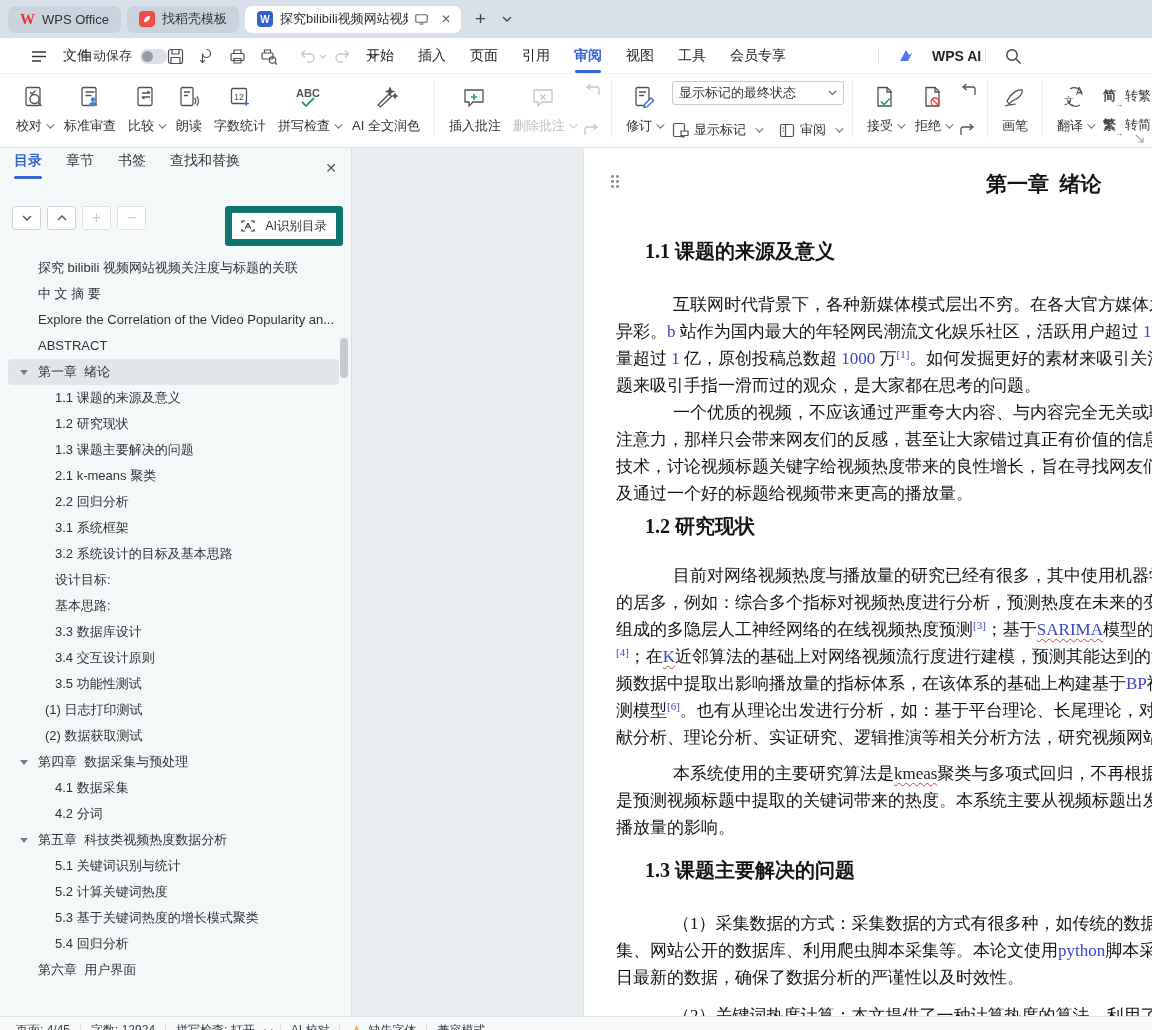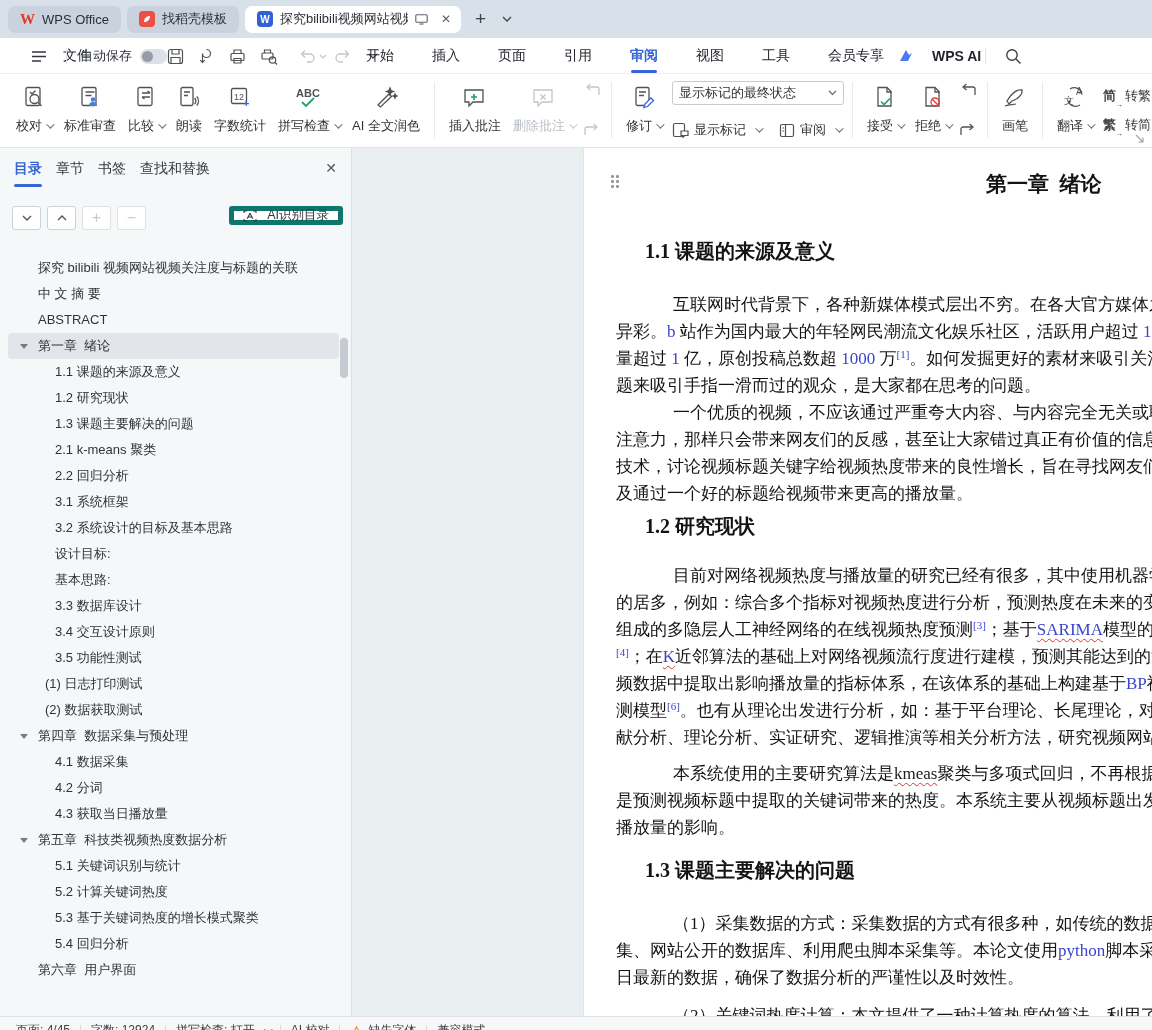--- a/index.html
+++ b/index.html
@@ -65,21 +65,21 @@
   .sidebar{position:absolute;left:0;top:148px;width:352px;height:868px;background:#f5f8f9;
            border-right:1px solid #dbdfe2;box-sizing:border-box;overflow:hidden}
   .stab{font-size:14px;color:#33373d}
   .stab.active{color:#3765d6;font-weight:700;position:relative}
   .stab.active::after{content:"";position:absolute;left:0;right:0;bottom:-9px;height:3px;
                       background:#3765d6;border-radius:2px}
   .sclose{position:absolute;right:14px;top:12px;color:#555;font-size:14px}
   .ctrlbtn{width:27px;height:22px;border:1px solid #ccd2d8;border-radius:3px;background:#fff;
            display:flex;align-items:center;justify-content:center;margin-right:6px;color:#555}
   .ctrlbtn.dis{color:#c3c9cf;border-color:#dde2e6}
-  .aibtn{position:absolute;right:8px;top:58px;height:19px;border:5px solid #0f766e;border-radius:3px;
+  .aibtn{position:absolute;right:8px;top:58px;height:40px;border:7px solid #0f766e;border-radius:3px;
          background:#fff;display:flex;align-items:center;gap:10px;font-size:12.5px;color:#33373d;
          padding:0 9px;box-sizing:border-box}
   .toc{position:absolute;left:0;top:107px;right:10px;bottom:0;overflow:hidden}
   .trow{height:26px;line-height:26px;font-size:13px;color:#2f3338;position:relative;white-space:pre}
   .trow.l0{padding-left:38px}.trow.l1{padding-left:55px}.trow.lp{padding-left:45px}
   .trow .tri{position:absolute;left:20px;top:11px;width:0;height:0;
              border-left:4px solid transparent;border-right:4px solid transparent;
              border-top:5px solid #757b82}
   .trow.selected{background:#e2e6ea;border-radius:4px;margin-left:8px;margin-right:2px;padding-left:30px}
   .trow.selected .tri{left:12px}
@@ -200,21 +200,21 @@
     <span class="mico dis">
       <svg width="17" height="15" viewBox="0 0 17 15" fill="none" stroke="currentColor" stroke-width="1.3">
         <path d="M14 5 h-8 a4 4 0 0 0 0 8 h3"></path>
           <path d="M11 1.5 L14.5 5 L11 8.5"></path>
         </svg>
     </span>
     <svg width="10" height="6" viewBox="0 0 10 6" style="margin-left:10px">
       <path d="M1 1 L5 5 L9 1" fill="none" stroke="#444" stroke-width="1.3"></path>
       </svg>
   </div>
-  <div class="mb" style="left:366px;gap:38px">
+  <div class="mb" style="left:366px;gap:24px">
     <span class="menu-item">开始</span>
     <span class="menu-item">插入</span>
     <span class="menu-item">页面</span>
     <span class="menu-item">引用</span>
     <span class="menu-item active">审阅</span>
     <span class="menu-item">视图</span>
     <span class="menu-item">工具</span>
     <span class="menu-item">会员专享</span>
   </div>
   <div class="mb" style="left:878px">
@@ -489,21 +489,21 @@
     </span>
   </div>
   <span class="corner">
     <svg width="9" height="9" viewBox="0 0 9 9" fill="none" stroke="#9aa2a9" stroke-width="1.1">
       <path d="M1 1 L8 8 M8 3.5 V8 H3.5"></path>
       </svg>
     </span>
 </div>
 
 <div class="sidebar">
-  <div class="abs" style="left:14px;top:12px;display:flex;gap:14px">
+  <div class="abs" style="left:14px;top:4px;display:flex;gap:24px">
     <span class="stab active">目录</span>
     <span class="stab">章节</span>
     <span class="stab">书签</span>
     <span class="stab">查找和替换</span>
   </div>
   <span class="sclose">✕</span>
 
   <div class="abs" style="left:12px;top:58px;display:flex">
     <span class="ctrlbtn">
       <svg width="10" height="6" viewBox="0 0 10 6">
@@ -522,40 +522,40 @@
     <svg width="14" height="12" viewBox="0 0 14 12" fill="none" stroke="#33373d" stroke-width="1.1">
       <path d="M1 3 V1 h3 M13 3 V1 h-3 M1 9 v2 h3 M13 9 v2 h-3"></path>
         <path d="M7 3.2 L4.2 8.8 M7 3.2 L9.8 8.8 M5.2 7 h3.6"></path>
       </svg>
     <span>AI识别目录</span>
   </div>
 
   <div class="toc">
       <div class="trow l0">探究 bilibili 视频网站视频关注度与标题的关联</div>
       <div class="trow l0">中 文 摘 要</div>
+      <div class="trow l0">Explore the Correlation of the Video Popularity an...</div>
       <div class="trow l0">ABSTRACT</div>
       <div class="trow l0 selected"><span class="tri"></span>第一章  绪论</div>
       <div class="trow l1">1.1 课题的来源及意义</div>
       <div class="trow l1">1.2 研究现状</div>
       <div class="trow l1">1.3 课题主要解决的问题</div>
       <div class="trow l1">2.1 k-means 聚类</div>
       <div class="trow l1">2.2 回归分析</div>
       <div class="trow l1">3.1 系统框架</div>
       <div class="trow l1">3.2 系统设计的目标及基本思路</div>
       <div class="trow l1">设计目标:</div>
       <div class="trow l1">基本思路:</div>
       <div class="trow l1">3.3 数据库设计</div>
       <div class="trow l1">3.4 交互设计原则</div>
       <div class="trow l1">3.5 功能性测试</div>
       <div class="trow lp">(1) 日志打印测试</div>
       <div class="trow lp">(2) 数据获取测试</div>
       <div class="trow l0"><span class="tri"></span>第四章  数据采集与预处理</div>
       <div class="trow l1">4.1 数据采集</div>
       <div class="trow l1">4.2 分词</div>
-      <div class="trow l1">4.3 获取当日播放量</div>
       <div class="trow l0"><span class="tri"></span>第五章  科技类视频热度数据分析</div>
       <div class="trow l1">5.1 关键词识别与统计</div>
       <div class="trow l1">5.2 计算关键词热度</div>
       <div class="trow l1">5.3 基于关键词热度的增长模式聚类</div>
       <div class="trow l1">5.4 回归分析</div>
       <div class="trow l0">第六章  用户界面</div>
     </div>
   <div class="sthumb"></div>
 </div>
 

